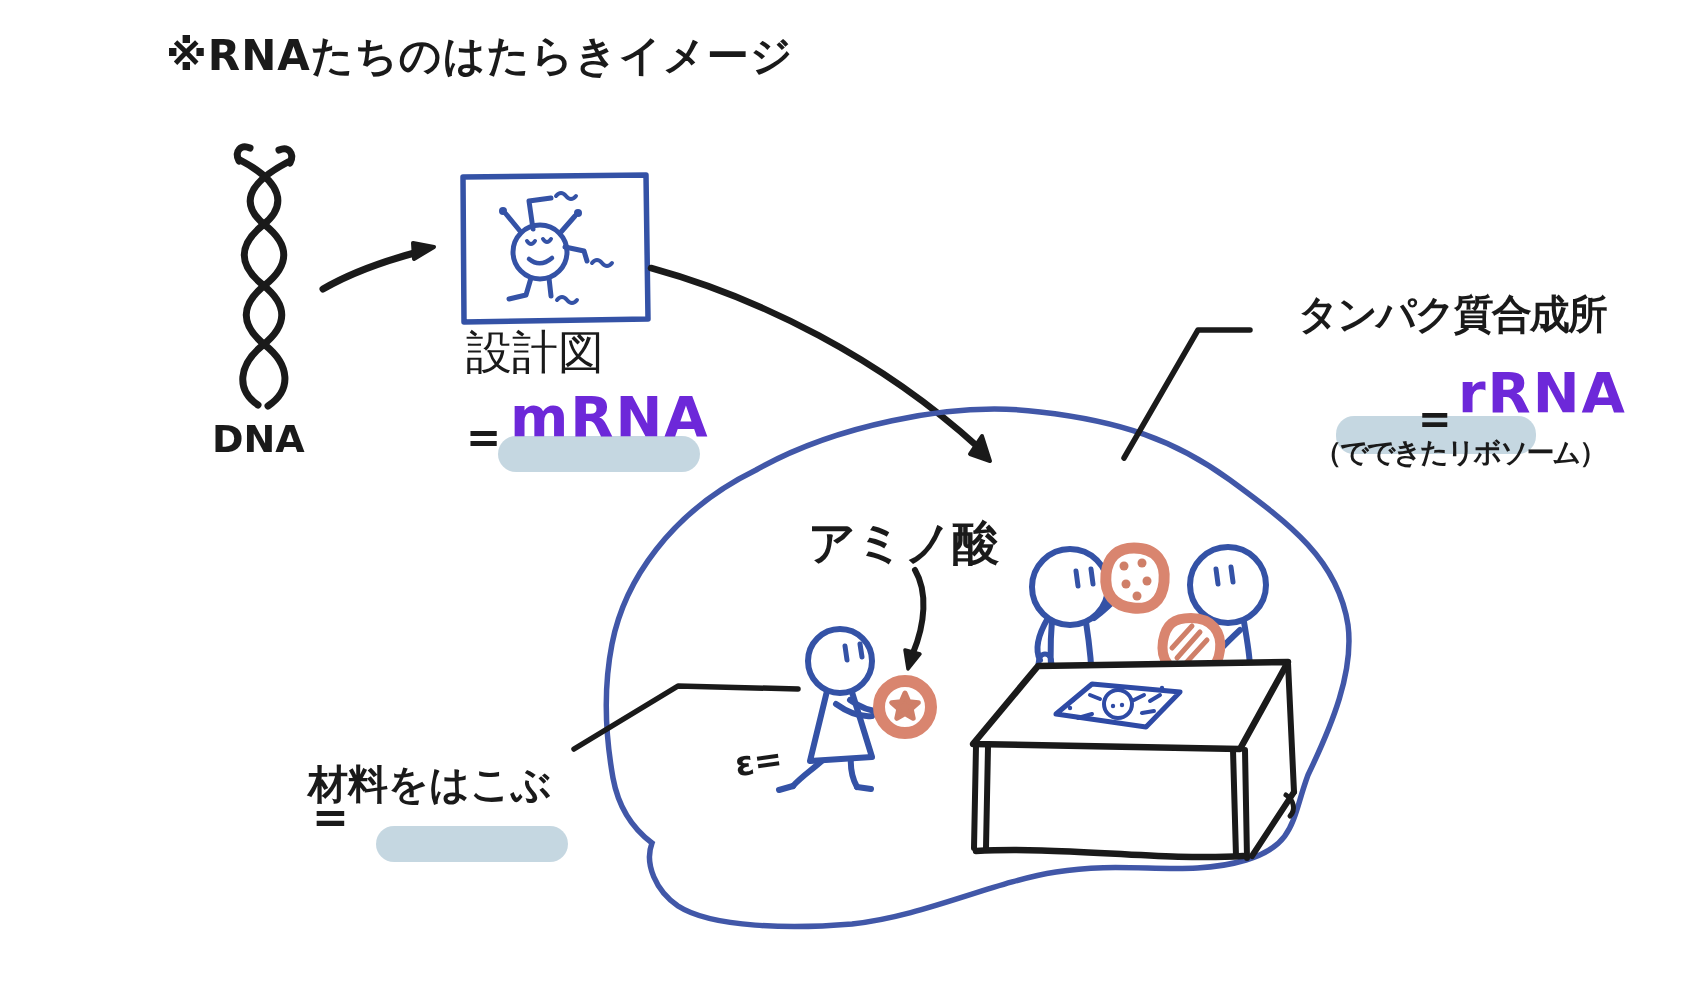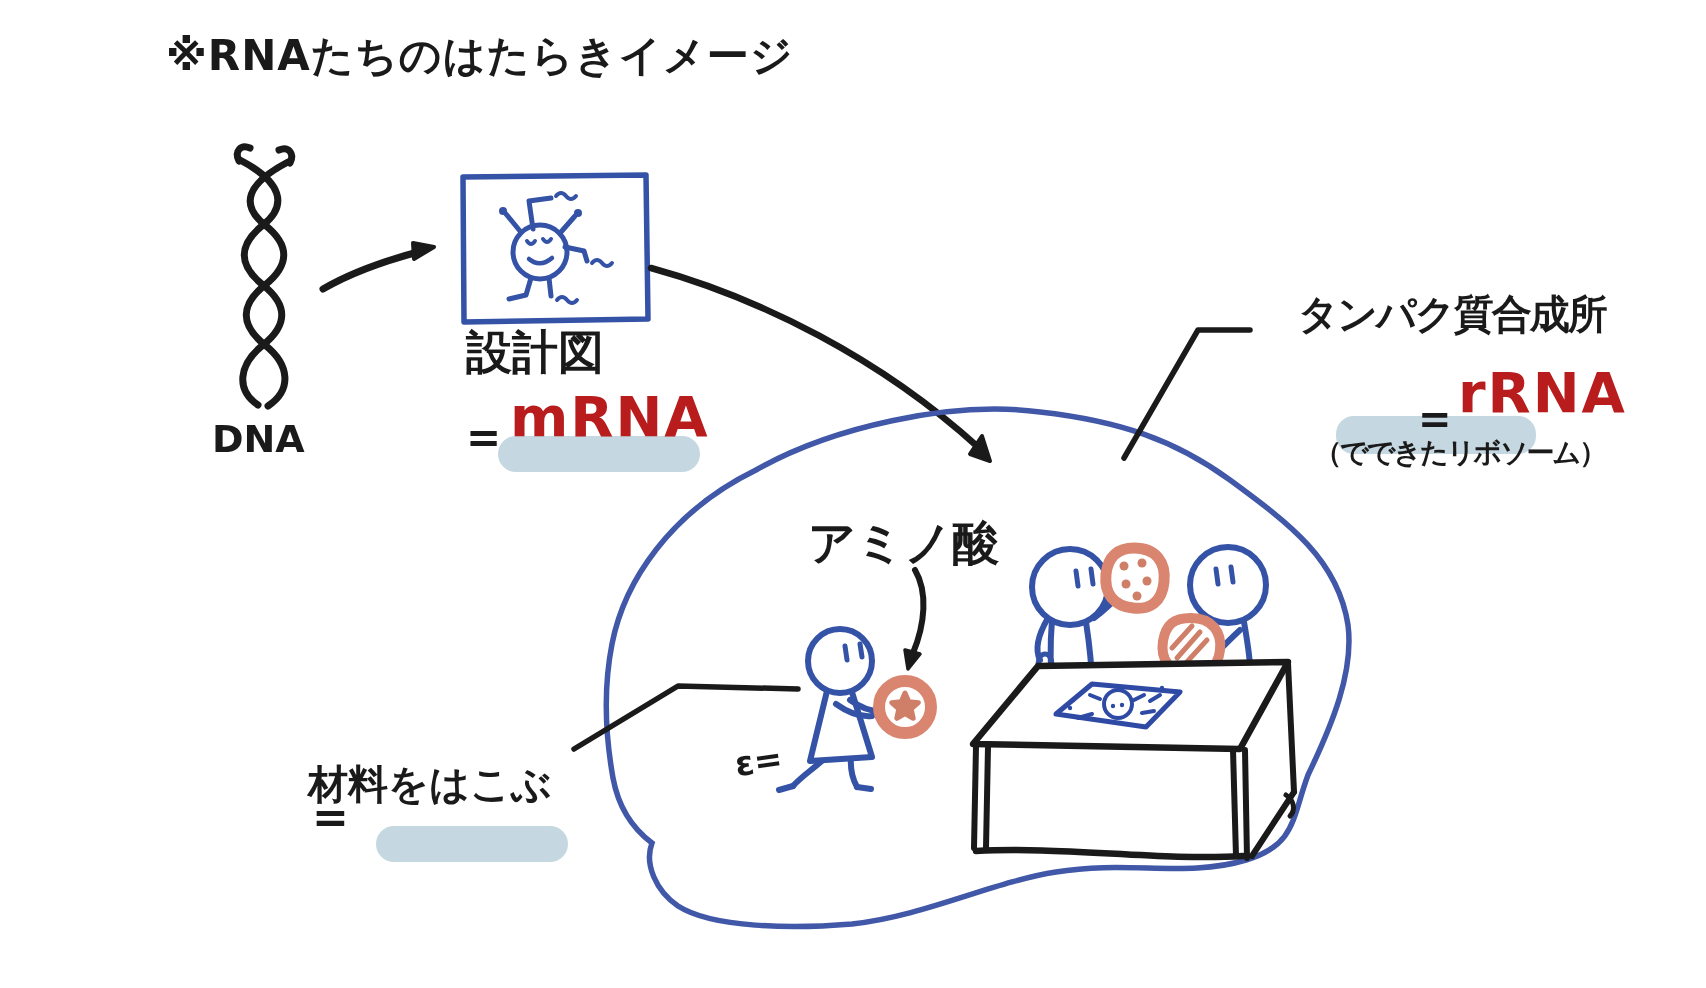--- a/index.html
+++ b/index.html
@@ -3,21 +3,21 @@
 <meta charset="utf-8">
 <style>
   html,body{margin:0;padding:0;background:#ffffff;}
   #stage{
     position:relative;width:1706px;height:988px;background:#ffffff;overflow:hidden;
     font-family:"DejaVu Sans","Liberation Sans",sans-serif;color:#1a1a1a;padding-left:41px;
   }
   #art{position:absolute;left:0;top:0;}
   .txt{position:absolute;white-space:nowrap;line-height:1.05;}
   .ink{color:#1a1a1a;}
-  .rna{color:#b91c1c;font-weight:bold;letter-spacing:2px;}
+  .rna{color:#6d28d9;font-weight:bold;letter-spacing:2px;}
   .eq{font-weight:bold;}
   .hl{position:absolute;background:#b7cdda;opacity:.8;border-radius:18px;}
   .title{font-size:42px;letter-spacing:1px;font-weight:bold;}
 </style>
 </head>
 <body>
 
 <div id="stage">
 
   <svg id="art" width="1706" height="988" viewBox="0 0 1706 988">
@@ -154,21 +154,21 @@
   </svg>
 
   <div class="hl" style="left:498px;top:436px;width:202px;height:36px;"></div>
   <div class="hl" style="left:1336px;top:416px;width:200px;height:38px;"></div>
   <div class="hl" style="left:376px;top:826px;width:192px;height:36px;"></div>
 
   <div class="txt ink title" style="left:166px;top:34px;">※RNAたちのはたらきイメージ</div>
 
   <div class="txt ink" style="left:212px;top:420px;font-size:38px;font-weight:bold;">DNA</div>
 
-  <div class="txt ink" style="left:466px;top:328px;font-size:46px;font-weight:bold;">設計図</div>
+  <div class="txt ink" style="left:466px;top:328px;font-size:46px;font-weight:normal;">設計図</div>
   <div class="txt ink eq" style="left:466px;top:416px;font-size:42px;">=</div>
   <div class="txt rna" style="left:510px;top:388px;font-size:56px;">mRNA</div>
 
   <div class="txt ink" style="left:1270px;top:293px;font-size:40px;font-weight:bold;letter-spacing:-2px;margin-left:28px;">タンパク質合成所</div>
   <div class="txt ink eq" style="left:1418px;top:398px;font-size:40px;">=</div>
   <div class="txt ink" style="left:1314px;top:438px;font-size:28px;font-weight:bold;letter-spacing:-2px;">（でできたリボソーム）</div>
   <div class="txt rna" style="left:1458px;top:364px;font-size:56px;">rRNA</div>
 
   <div class="txt ink" style="left:808px;top:518px;font-size:47px;font-weight:bold;">アミノ酸</div>
 

